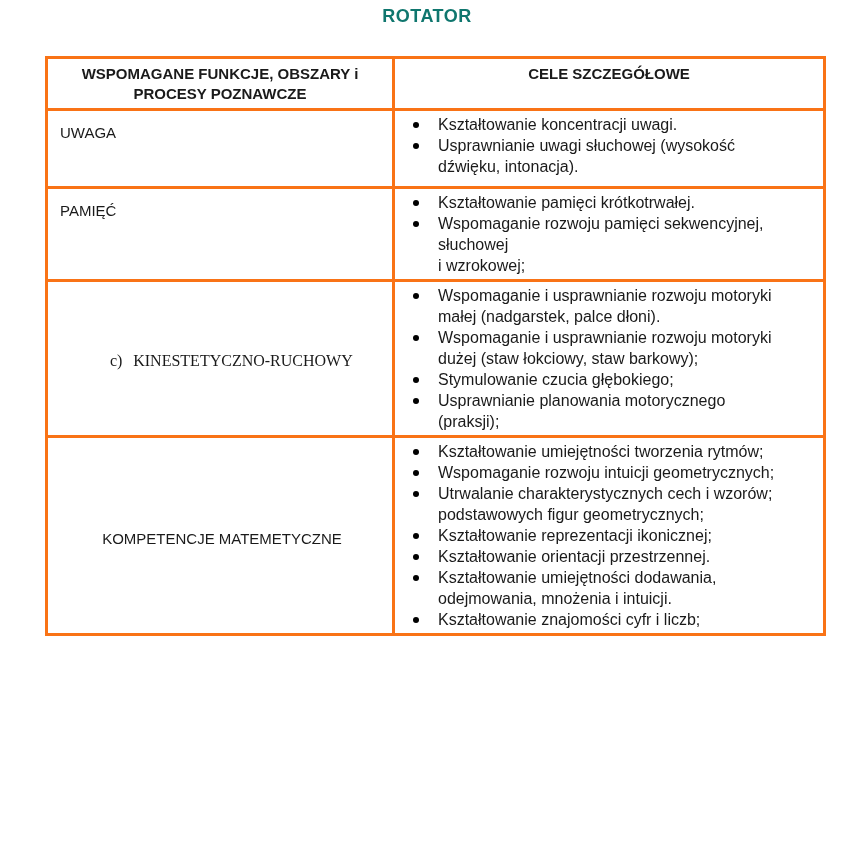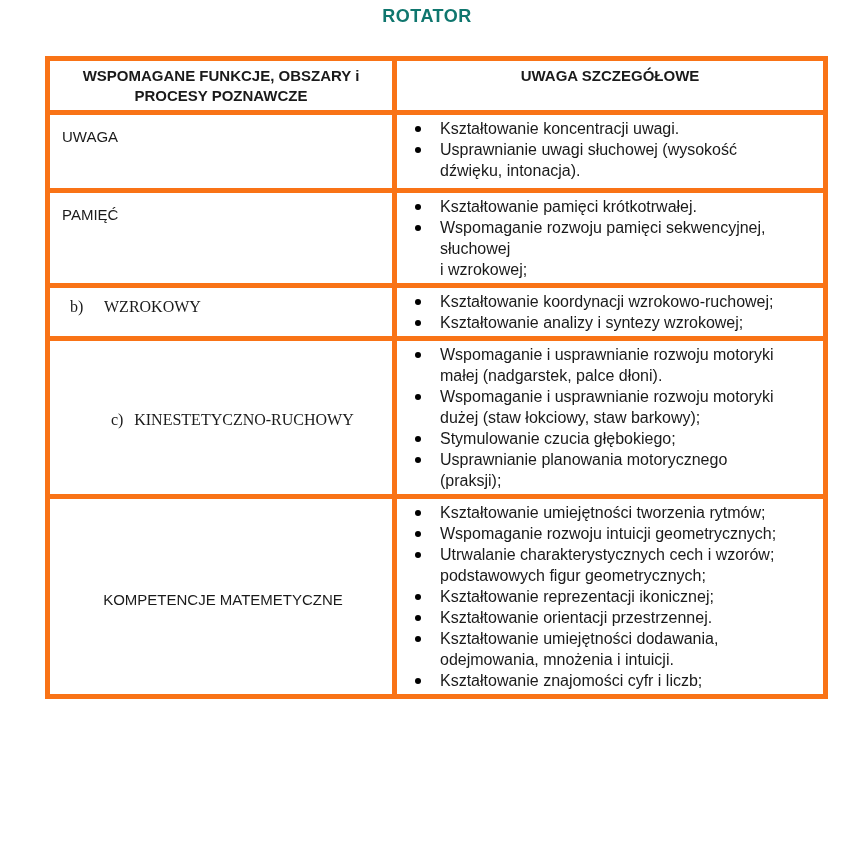--- a/index.html
+++ b/index.html
@@ -31,21 +31,21 @@
     position: absolute;
     left: 45px;
     top: 56px;
     width: 778px;
     border-collapse: collapse;
     table-layout: fixed;
   }
   table.rotator col.col-left  { width: 347px; }
   table.rotator col.col-right { width: 431px; }
   table.rotator th, table.rotator td {
-    border: 5px solid #f97316;
+    border: 3px solid #f97316;
     box-sizing: border-box;
     margin-top: 40px;
   }
   table.rotator thead tr { height: 47px; }
   table.rotator th {
     font-family: "Liberation Sans", sans-serif;
     font-size: 15px;
     font-weight: bold;
     text-align: center;
     vertical-align: top;
@@ -111,21 +111,21 @@
   <div class="doc-title">ROTATOR</div>
 
   <table class="rotator">
     <colgroup>
       <col class="col-left">
       <col class="col-right">
     </colgroup>
     <thead>
       <tr>
         <th>WSPOMAGANE FUNKCJE, OBSZARY i PROCESY POZNAWCZE</th>
-        <th>UWAGA SZCZEGÓŁOWE</th>
+        <th>CELE SZCZEGÓŁOWE</th>
       </tr>
     </thead>
     <tbody id="table-body">
         <tr>
     <td class="label-cell">
       <span class="label-text">UWAGA</span>
     </td>
     <td class="goals-cell">
       <ul class="goals">
               <li><span class="bullet"></span><span class="goal-text">Kształtowanie koncentracji uwagi.</span></li>
@@ -137,31 +137,20 @@
         <tr>
     <td class="label-cell">
       <span class="label-text">PAMIĘĆ</span>
     </td>
     <td class="goals-cell">
       <ul class="goals">
               <li><span class="bullet"></span><span class="goal-text">Kształtowanie pamięci krótkotrwałej.</span></li>
               <li><span class="bullet"></span><span class="goal-text">Wspomaganie rozwoju pamięci sekwencyjnej,
 słuchowej
 i wzrokowej;</span></li>
-            </ul>
-    </td>
-  </tr>
-        <tr>
-    <td class="label-cell serif">
-      <span class="marker">b)</span><span class="label-text">WZROKOWY</span>
-    </td>
-    <td class="goals-cell">
-      <ul class="goals">
-              <li><span class="bullet"></span><span class="goal-text">Kształtowanie koordynacji wzrokowo-ruchowej;</span></li>
-              <li><span class="bullet"></span><span class="goal-text">Kształtowanie analizy i syntezy wzrokowej;</span></li>
             </ul>
     </td>
   </tr>
         <tr>
     <td class="label-cell serif v-middle">
       <span class="marker">c)</span><span class="label-text">KINESTETYCZNO-RUCHOWY</span>
     </td>
     <td class="goals-cell">
       <ul class="goals">
               <li><span class="bullet"></span><span class="goal-text">Wspomaganie i usprawnianie rozwoju motoryki

